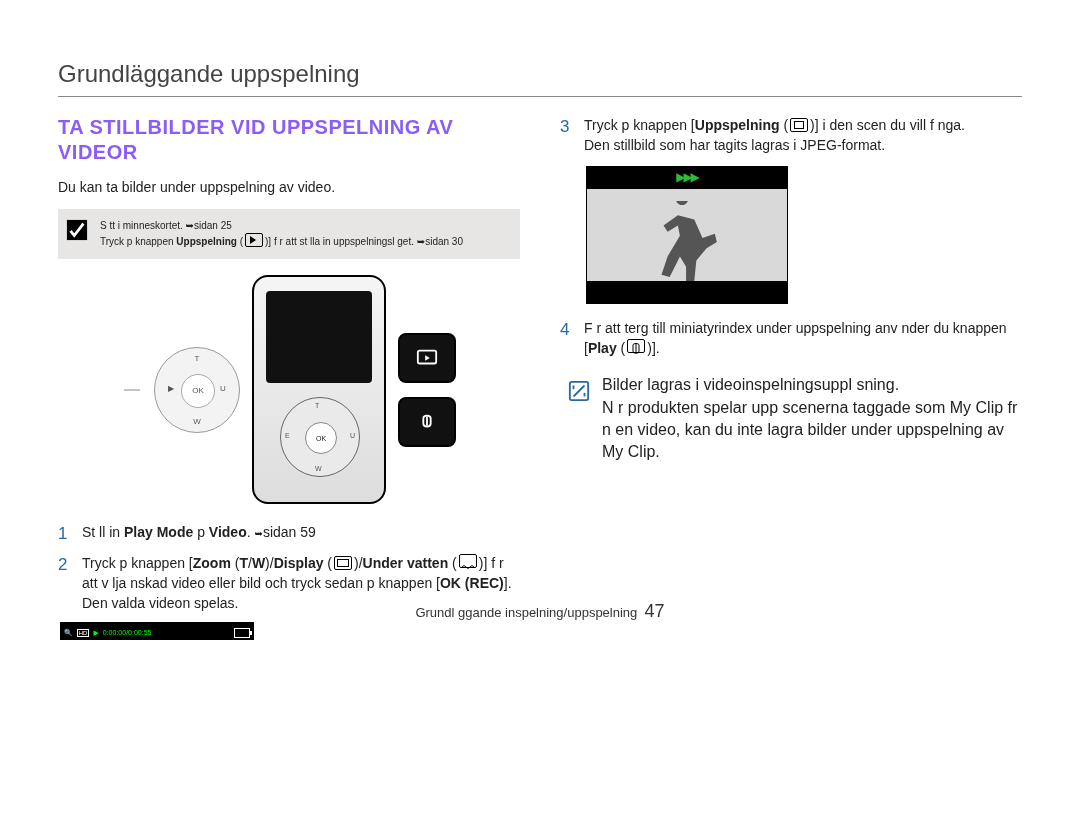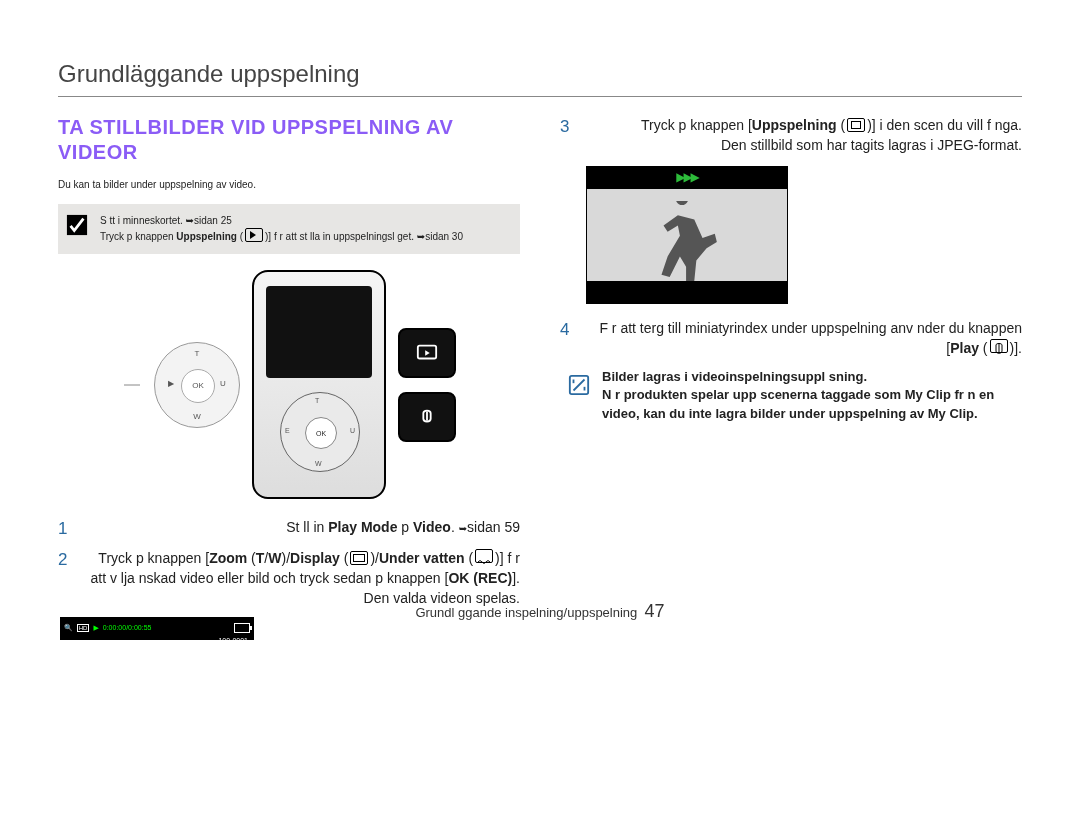--- a/index.html
+++ b/index.html
@@ -37,21 +37,21 @@
     min-width: 0;
   }
   .section-title {
     font-size: 20px;
     color: #8b5cf6;
     letter-spacing: 0.5px;
     margin: 0 0 14px 0;
     line-height: 1.25;
   }
   .intro {
-    font-size: 10px;
+    font-size: 14px;
     margin-bottom: 14px;
   }
   .graybox {
     background: #e7e6e4;
     padding: 10px 12px 10px 42px;
     position: relative;
     font-size: 10px;
     line-height: 1.4;
     margin-bottom: 16px;
   }
@@ -77,21 +77,21 @@
     display: flex;
     gap: 10px;
     margin-bottom: 6px;
   }
   ol.steps > li .num {
     color: #2a6aa0;
     font-size: 17px;
     min-width: 14px;
     font-weight: 400;
   }
-  .step-body { flex: 1; text-align: right; }
+  .step-body { flex: 1; }
   .b { font-weight: bold; }
   .inline-icon {
     display: inline-block;
     vertical-align: -2px;
     width: 16px;
     height: 12px;
     border: 1px solid #000;
     border-radius: 2px;
     position: relative;
     margin: 0 2px;
@@ -111,24 +111,23 @@
   }
   .inline-icon.share svg { width:100%; height:100%; }
   .inline-icon.snap::after{
     content:"";
     position:absolute; left:3px; top:2px; width:8px; height:6px;
     border:1px solid #000;
   }
   .notebox {
     padding: 4px 0 4px 42px;
     position: relative;
-    font-size: 13px;
+    font-size: 16px;
     line-height: 1.4;
-    margin-top: 6px;
-    font-weight: bold;
+    margin-top: 12px;
   }
   .note-icon rect { fill:#fff; stroke:#2a6aa0; stroke-width:2; }
   .note-icon path { stroke:#2a6aa0; stroke-width:2; fill:none; }
   .note-icon line { stroke:#2a6aa0; stroke-width:2; }
 
   
   .device-row {
     display:flex;
     align-items:center;
     justify-content:center;

